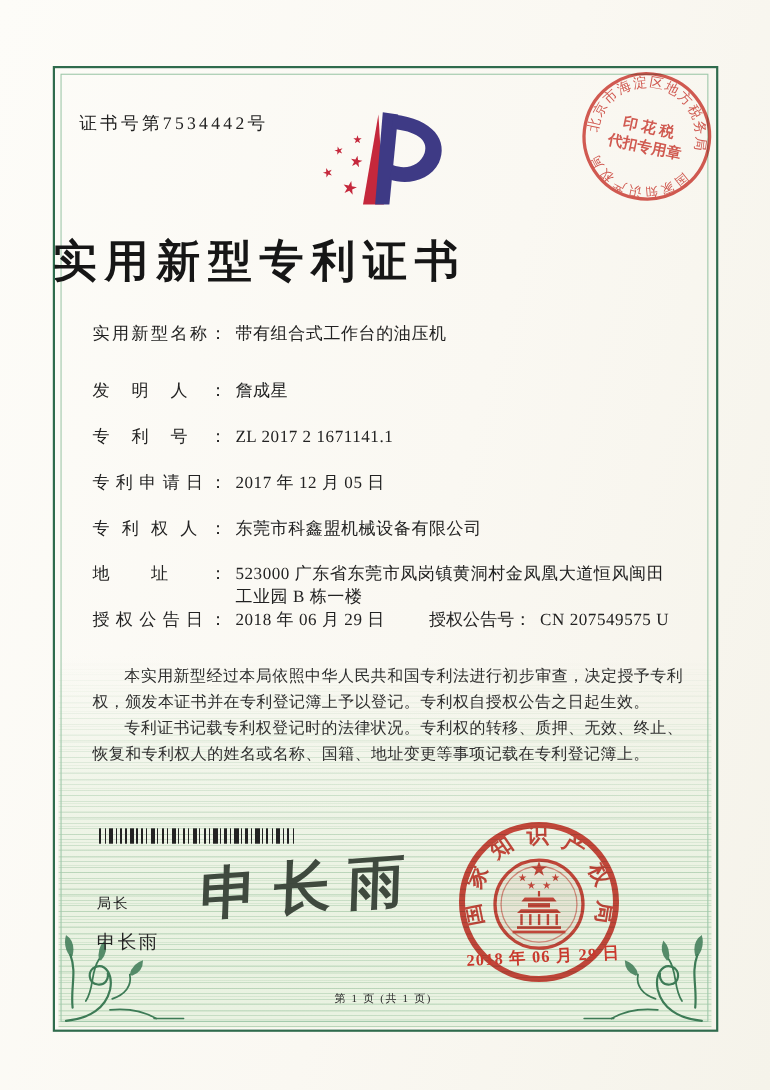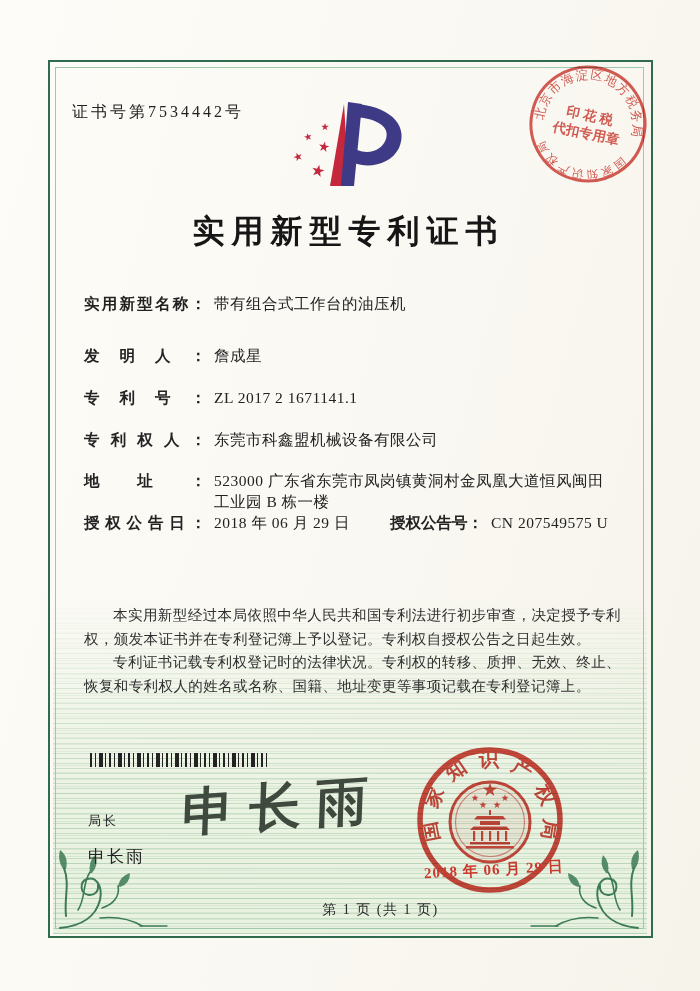--- a/index.html
+++ b/index.html
@@ -20,27 +20,27 @@
   .wash-lines{position:absolute;inset:0;
     background:
       repeating-linear-gradient(0deg,rgba(118,173,128,.30) 0 1px,rgba(0,0,0,0) 1px 5px),
       repeating-linear-gradient(0deg,rgba(118,173,128,.16) 0 1px,rgba(0,0,0,0) 1px 7px);
     -webkit-mask-image:linear-gradient(180deg,transparent 0,rgba(0,0,0,.55) 95px,#000 190px);
     mask-image:linear-gradient(180deg,transparent 0,rgba(0,0,0,.55) 95px,#000 190px);}
 
   
   .certno{left:72px;top:102px;font-size:16px;letter-spacing:3px;color:#222;z-index:3;}
   .logo{left:278px;top:92px;z-index:3;}
-  .title{left:48px;top:210px;width:601px;text-align:center;font-size:32px;font-weight:600;
+  .title{left:48px;top:210px;width:601px;font-size:40px;font-weight:600;
     letter-spacing:7px;color:#161616;z-index:3;}
 
   
   .fields{left:84px;top:293px;width:545px;font-size:15.5px;z-index:3;color:#222;}
   .frow{display:flex;align-items:flex-start;line-height:22px;position:relative;}
-  .flabel{display:inline-block;width:122px;flex:0 0 122px;text-align:justify;text-align-last:justify;font-weight:bold;}
+  .flabel{display:inline-block;width:122px;flex:0 0 122px;text-align:justify;text-align-last:justify;}
   .fvalue{margin-left:8px;white-space:pre-line;letter-spacing:.5px;}
   .mb30{margin-bottom:30px;} .mb20{margin-bottom:20px;} .mb19{margin-bottom:19px;} .mb16{}
   .frow-split .right-field{position:absolute;left:306px;top:0;display:flex;}
   .right-field .flabel{width:auto;flex:none;text-align:right;text-align-last:auto;}
 
   
   .paras{left:84px;top:584px;width:537px;z-index:3;color:#2e2e2e;margin-top:20px;}
   .paras p{margin:0;font-size:14.5px;line-height:23.5px;text-indent:2em;text-align:justify;letter-spacing:.4px;}
 
   
@@ -53,21 +53,21 @@
   .signature{left:182px;top:772px;font-size:52px;letter-spacing:15px;font-weight:600;color:#323c32;
     transform:rotate(-4deg) skewX(-6deg);z-index:4;opacity:.92;}
 
   
   .tax-stamp{left:518px;top:54px;z-index:5;transform:rotate(12deg);opacity:.9;mix-blend-mode:multiply;}
   .cnipa-seal{left:410px;top:740px;z-index:5;opacity:.92;mix-blend-mode:multiply;}
   .seal-date{left:424px;top:860px;width:160px;font-size:15px;color:#c93a2e;letter-spacing:1px;
     transform:rotate(-3deg);z-index:6;font-weight:600;}
 
   
-  .footer{left:48px;top:901px;width:601px;text-align:center;font-size:14px;letter-spacing:1.5px;z-index:3;color:#2a2a2a;padding-left:32px;}
+  .footer{left:48px;top:901px;width:601px;text-align:center;font-size:10px;letter-spacing:1.5px;z-index:3;color:#2a2a2a;}
 
   
   .orn-left{left:56px;top:820px;z-index:2;}
   .orn-right{left:530px;top:820px;z-index:2;transform:scaleX(-1);}
 </style>
 </head>
 <body>
 
 <div class="abs wash">
   <div class="wash-lines"></div>
@@ -134,20 +134,24 @@
     <span class="flabel">实用新型名称：</span>
     <span class="fvalue">带有组合式工作台的油压机</span>
   </div>
   <div class="frow mb20">
     <span class="flabel">发明人：</span>
     <span class="fvalue">詹成星</span>
   </div>
   <div class="frow mb20">
     <span class="flabel">专利号：</span>
     <span class="fvalue">ZL 2017 2 1671141.1</span>
+  </div>
+  <div class="frow mb19">
+    <span class="flabel">专利申请日：</span>
+    <span class="fvalue">2017 年 12 月 05 日</span>
   </div>
   <div class="frow mb19">
     <span class="flabel">专利权人：</span>
     <span class="fvalue">东莞市科鑫盟机械设备有限公司</span>
   </div>
   <div class="frow mb16" style="line-height:21px;">
     <span class="flabel">地址：</span>
     <span class="fvalue">523000 广东省东莞市凤岗镇黄洞村金凤凰大道恒风闽田
 工业园 B 栋一楼</span>
   </div>

